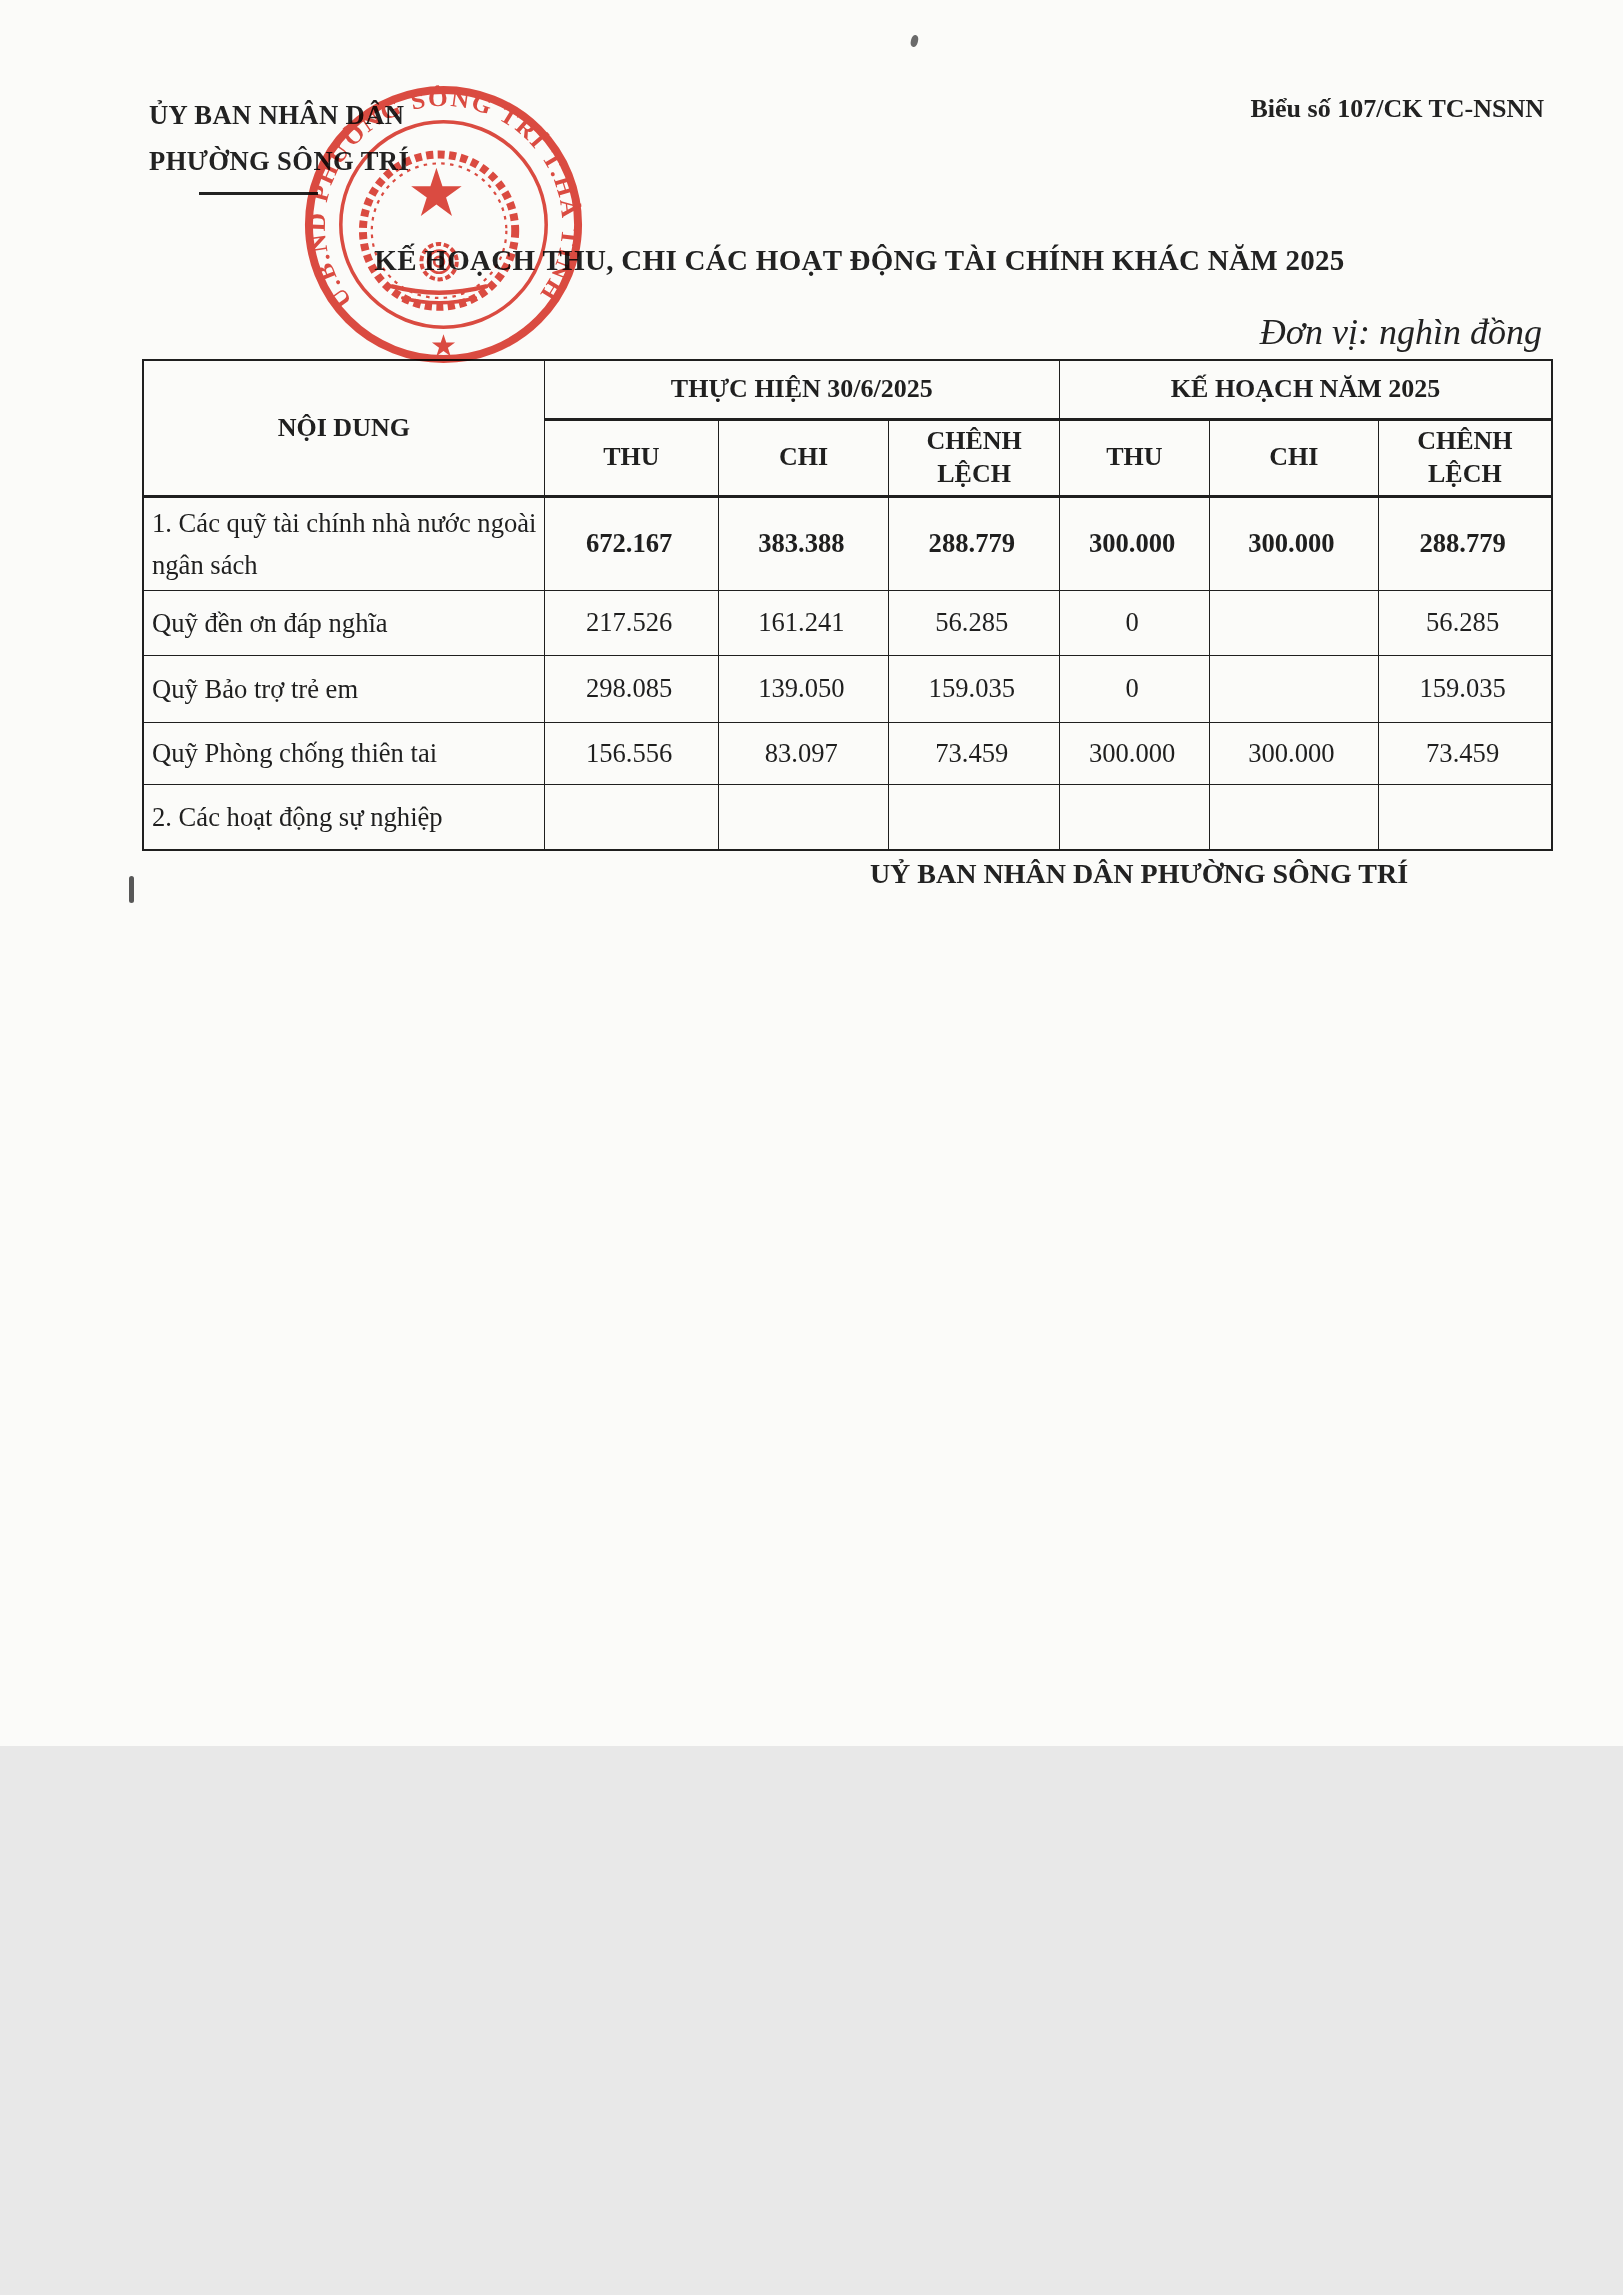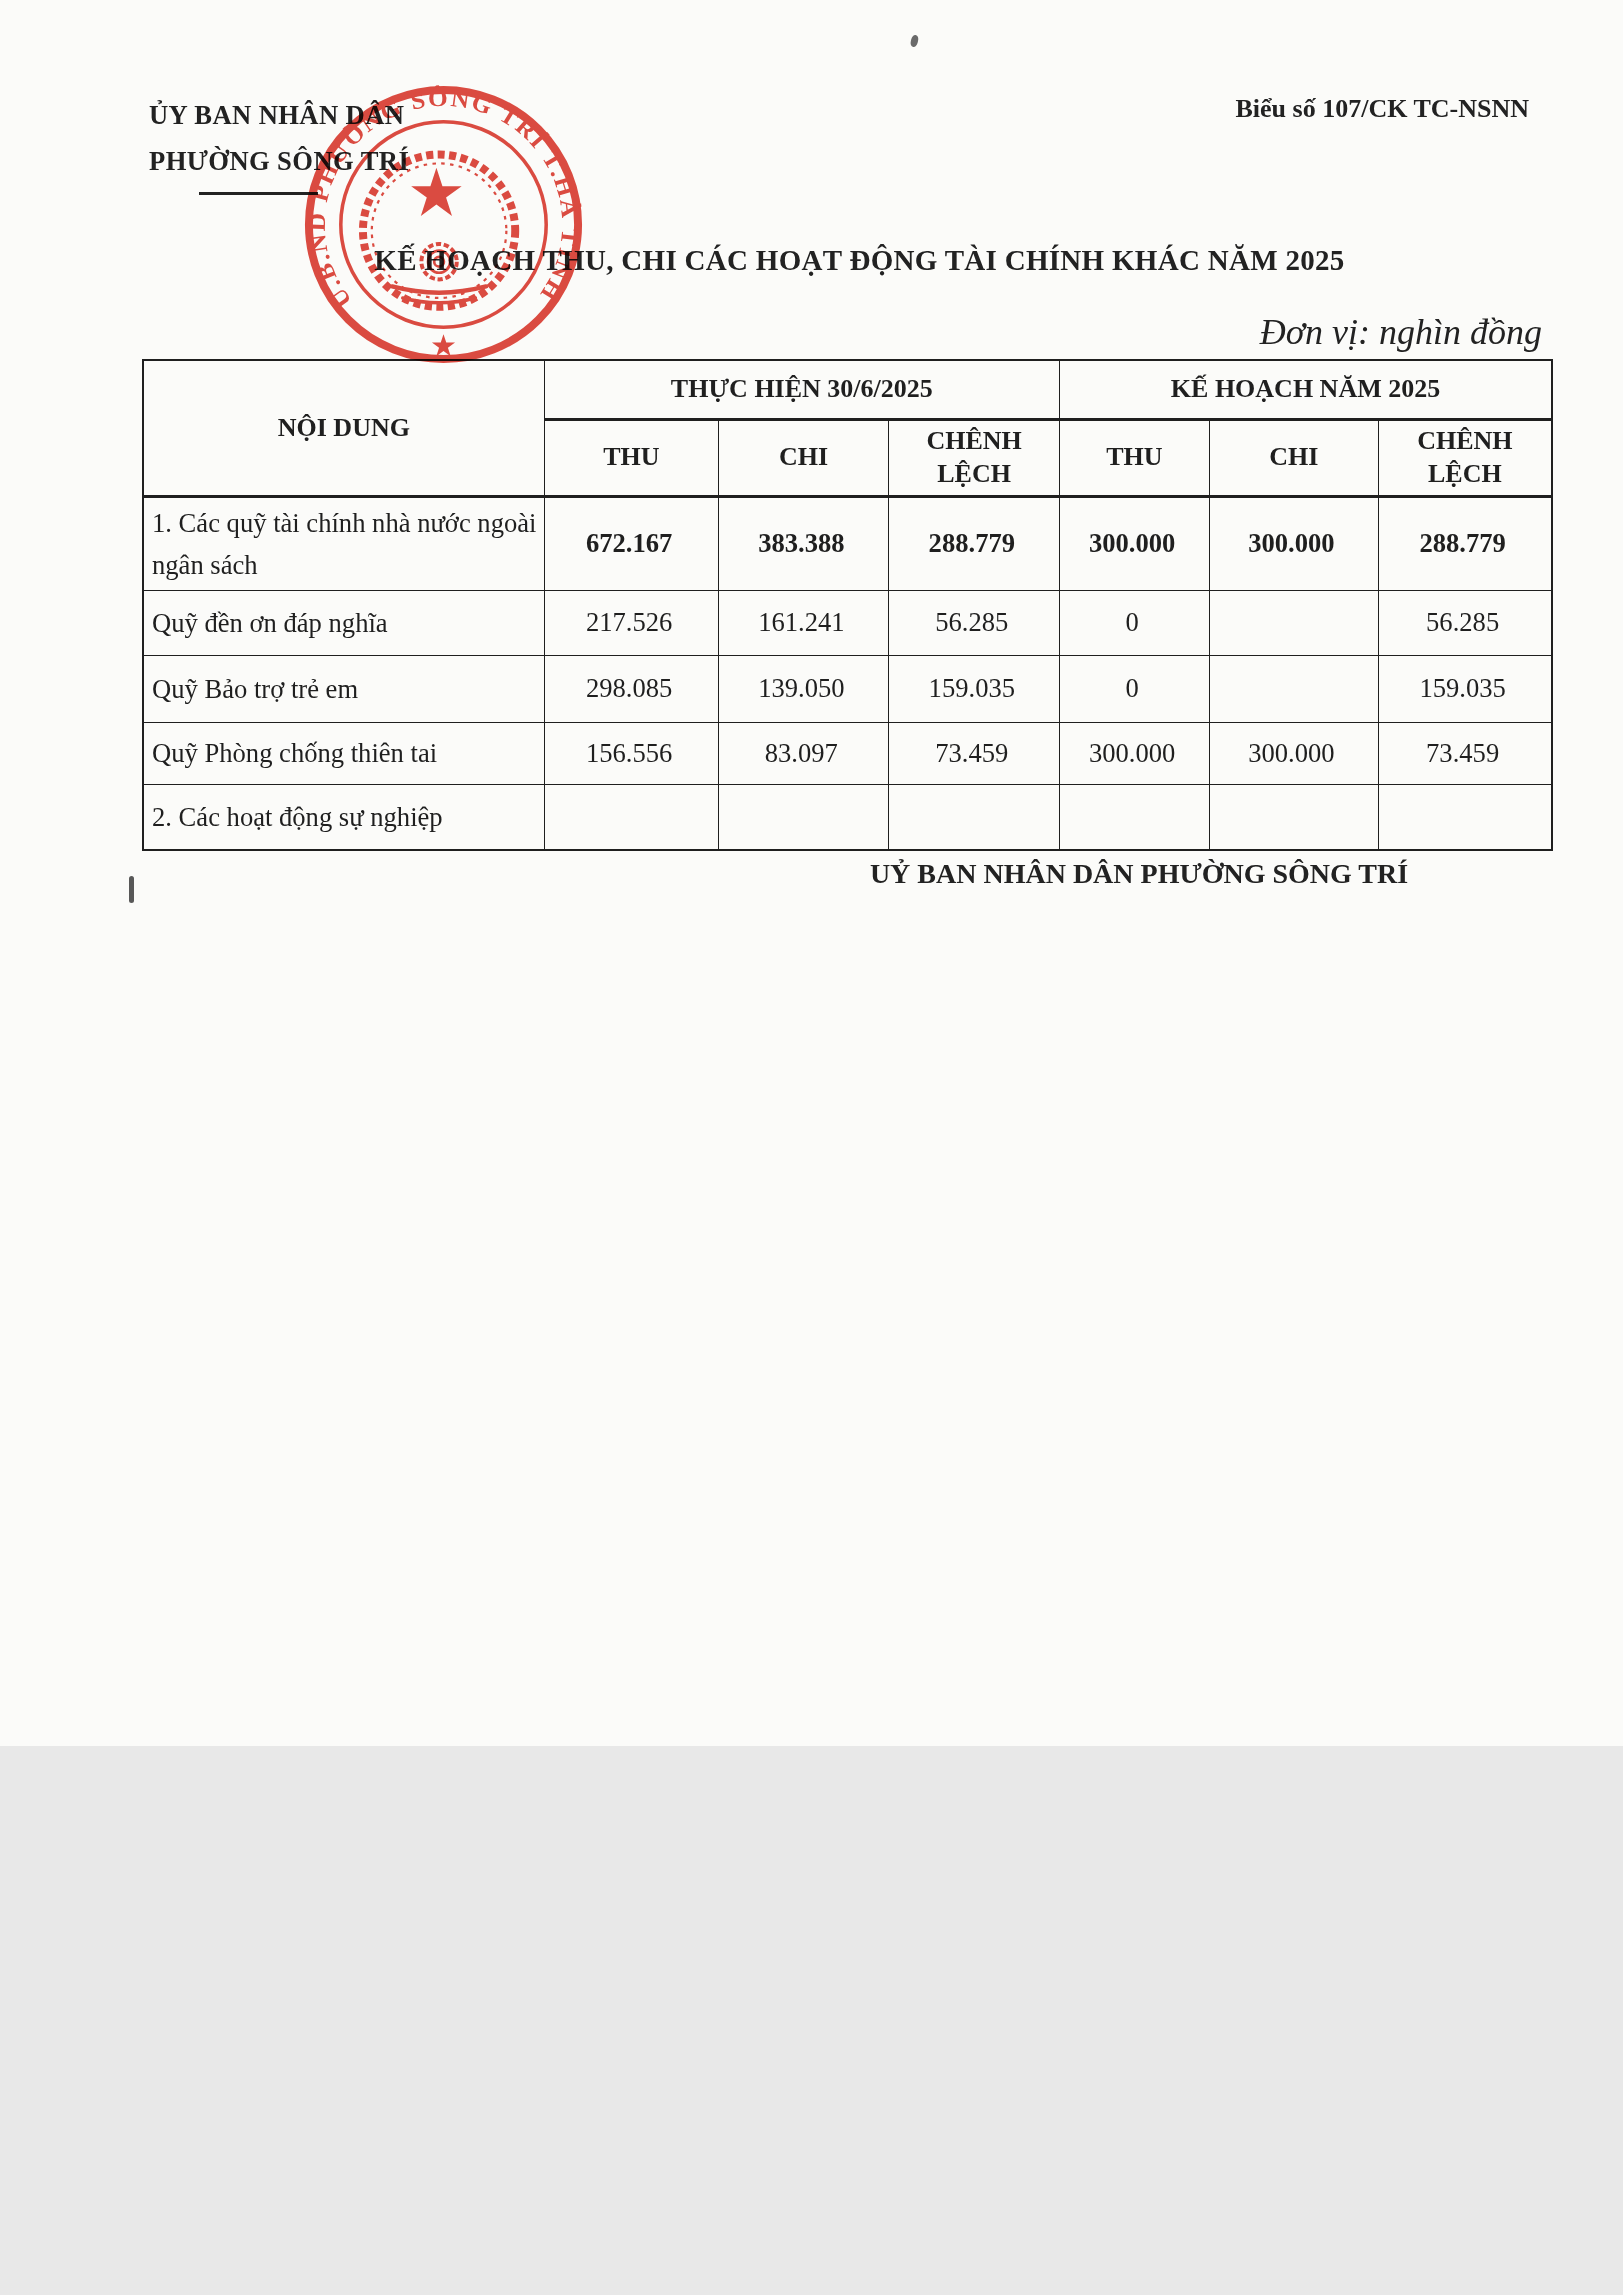--- a/index.html
+++ b/index.html
@@ -15,21 +15,21 @@
   .org{
     position:absolute;left:149px;top:92px;
     font-size:26.6px;font-weight:bold;line-height:46px;
     letter-spacing:0.4px;white-space:nowrap;
   }
   .org-underline{
     width:119px;height:2.7px;background:#222;
     margin-left:50px;margin-top:8px;
   }
   .form-no{
-    position:absolute;right:94px;top:94px;
+    position:absolute;right:79px;top:94px;
     font-size:26px;font-weight:bold;white-space:nowrap;
   }
   
   .title{
     position:absolute;left:146px;top:232px;width:1427px;
     text-align:center;font-size:29px;font-weight:bold;
     letter-spacing:0.3px;
     margin-top:12px;
   }
   .subtitle{

